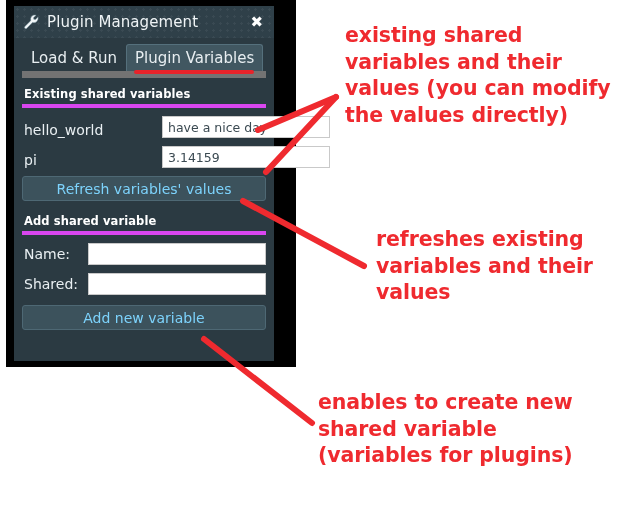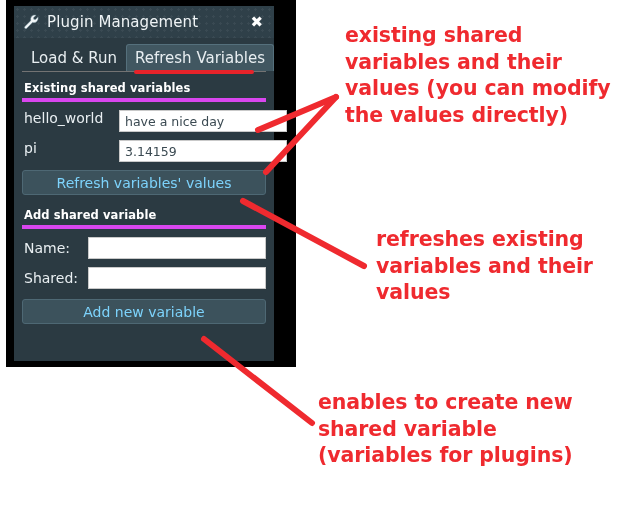--- a/index.html
+++ b/index.html
@@ -50,21 +50,21 @@
 
   
   #panel-body{
     flex:1 1 auto;padding:6px 8px 8px 8px;
     display:flex;flex-direction:column;
   }
 
   
   #tab-strip{
     display:flex;align-items:center;
-    border-bottom:1px solid #737373;
+    border-bottom:7px solid #737373;
     position:relative;
     margin-bottom:2px;
   }
   .tab{
     font-size:15px;color:#e8eef1;
     padding:4px 8px 4px 8px;
     white-space:nowrap;cursor:pointer;
     background:transparent;border:1px solid transparent;
     border-bottom:none;
     position:relative;
@@ -86,22 +86,23 @@
   .section-head{
     color:#ffffff;font-size:11.5px;font-weight:bold;
     padding:7px 0 3px 2px;
     border-bottom:4px solid #d946ef;
     margin-bottom:8px;
     letter-spacing:.1px;
   }
 
   
   .var-row{
-    display:flex;align-items:flex-start;
+    display:flex;align-items:flex-end;
     margin-bottom:8px;
+    gap:43px;
   }
   .var-label{
     color:#e9eff2;font-size:14px;
     width:97px;flex:0 0 97px;
     white-space:nowrap;
     padding-left:2px;box-sizing:border-box;
   }
   .field{
     flex:1 1 auto;height:22px;box-sizing:border-box;
     background:#ffffff;border:1px solid #c9c9c9;
@@ -171,21 +172,21 @@
         </svg>
       </span>
       <span id="window-title">Plugin Management</span>
       <span id="close-icon">✖</span>
     </div>
 
     <div id="panel-body">
 
       <div id="tab-strip">
         <div class="tab">Load &amp; Run</div>
-        <div class="tab active">Refresh Variables</div>
+        <div class="tab active">Plugin Variables</div>
         <div id="tab-underline"></div>
       </div>
 
       <div class="section-head">Existing shared variables</div>
 
       <div class="var-row">
         <div class="var-label">hello_world</div>
         <input class="field" type="text" value="have a nice day" style="">
       </div>
 

